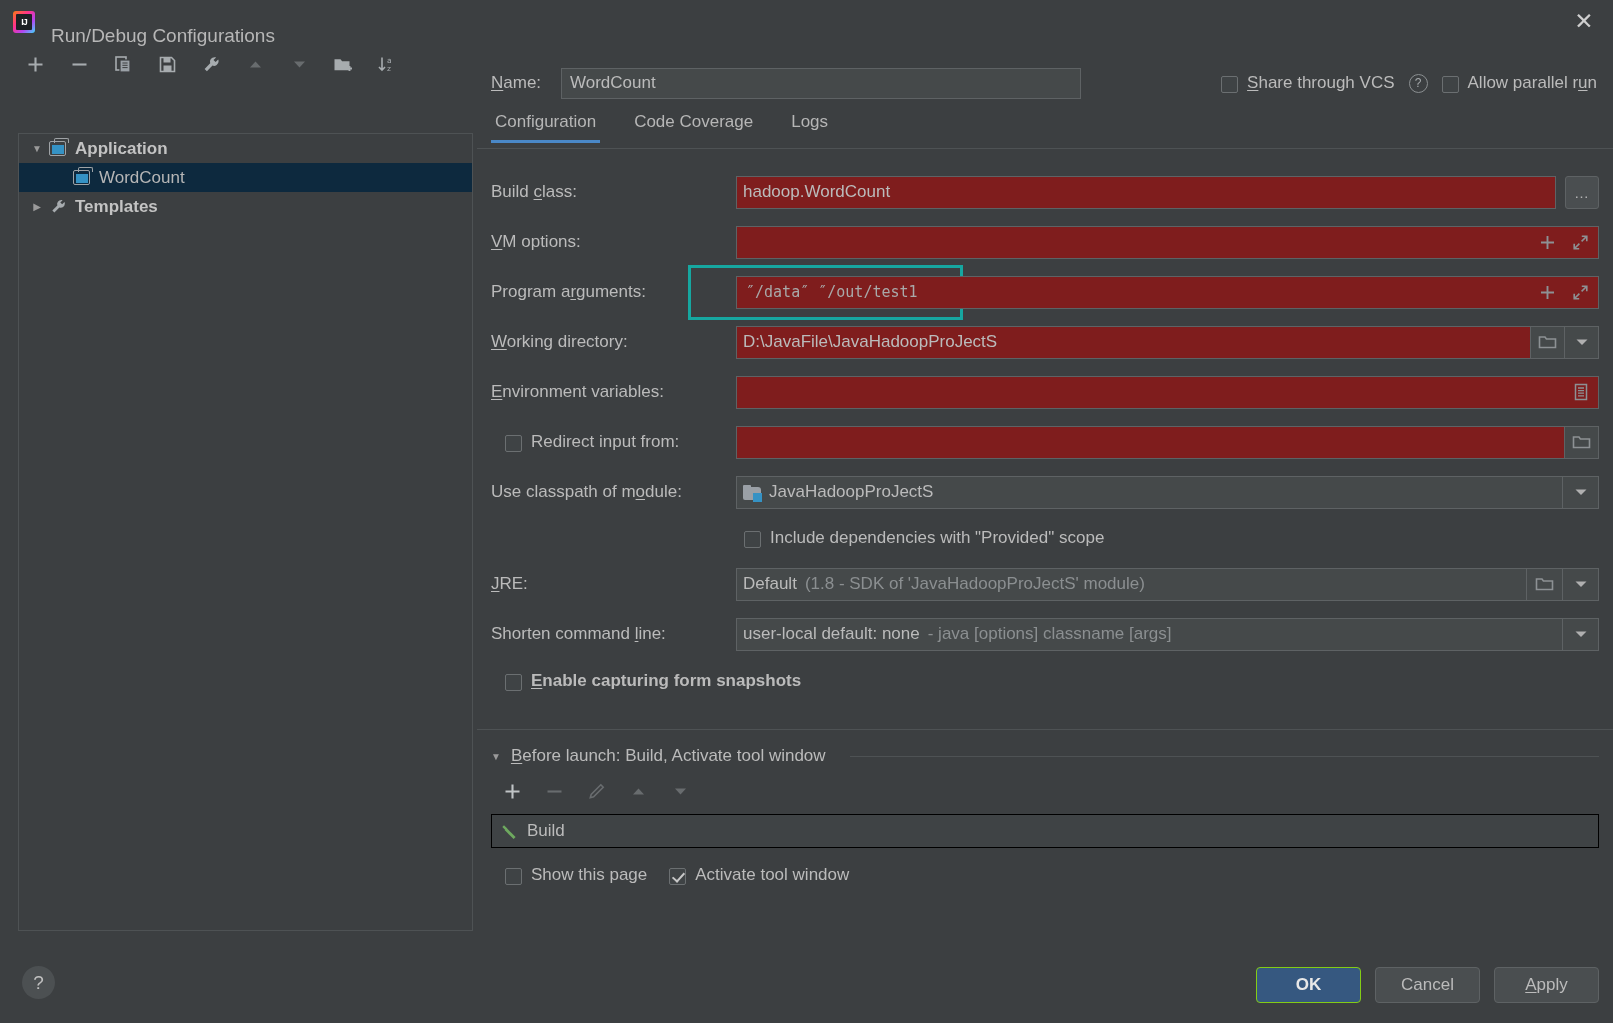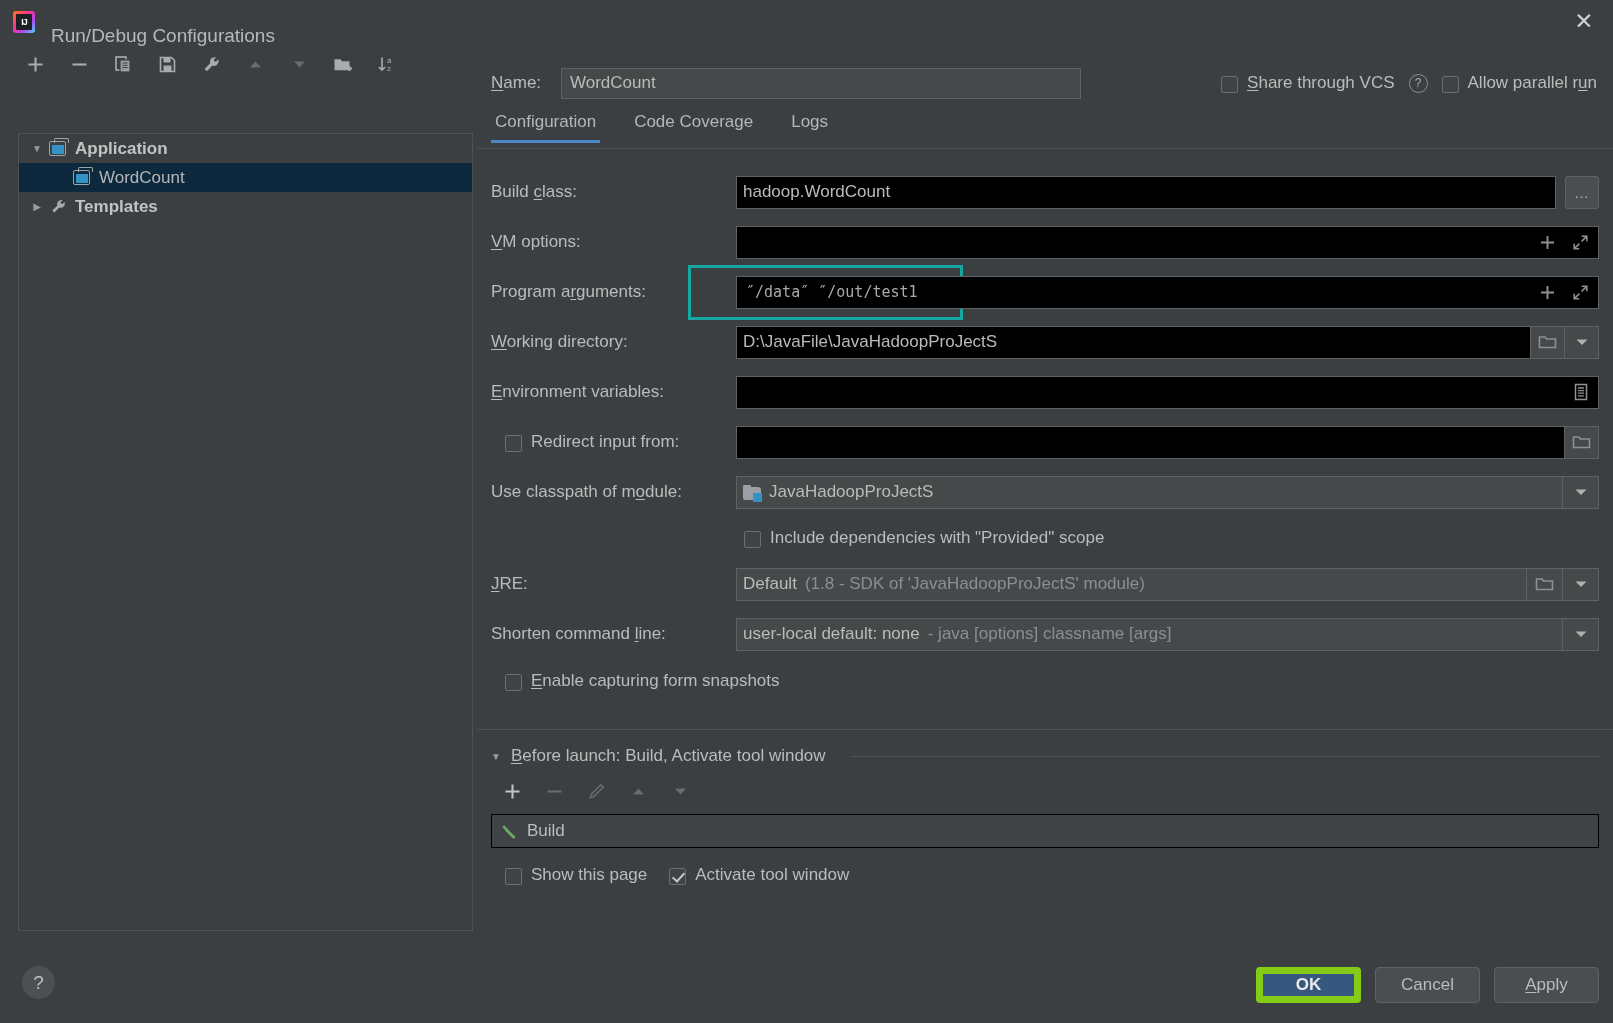--- a/index.html
+++ b/index.html
@@ -186,21 +186,21 @@
   #form { padding: 18px 14px 0 14px; }
   .frow {
     display: flex; align-items: center;
     min-height: 50px;
   }
   .flabel { width: 245px; flex: none; font-size: 17px; }
   .fctl { flex: 1; display: flex; align-items: center; }
 
   .txtfield {
     flex: 1; height: 33px;
-    background: #000000;
+    background: #7f1d1d;
     border: 1px solid #5e6264;
     display: flex; align-items: center;
     padding: 0 6px;
     font-size: 17px; color: #bbbbbb;
     white-space: nowrap; overflow: hidden;
   }
   .txtfield.mono {
     font-family: "DejaVu Sans Mono", monospace;
     font-size: 15px; color: #a9a9a9;
     padding-left: 9px;
@@ -295,21 +295,21 @@
   #btnbar {
     position: absolute; right: 14px; bottom: 20px;
     display: flex; gap: 14px;
   }
   .btn {
     height: 36px; min-width: 105px;
     border-radius: 4px; font-size: 17px;
     display: flex; align-items: center; justify-content: center;
     cursor: pointer;
   }
-  .btn.primary { background: #365880; color: #e8e8e8; border: 7px solid #84cc16; font-weight: bold; }
+  .btn.primary { background: #365880; color: #e8e8e8; border: 1px solid #84cc16; font-weight: bold; }
   .btn.normal { background: #4a4e50; color: #bbbbbb; border: 1px solid #5e6264; }
 
   svg { display: block; }
 </style>
 </head>
 <body>
 
 <div id="titlebar">
   <div id="app-logo"></div>
   <div id="title-text">Run/Debug Configurations</div>
@@ -590,21 +590,21 @@
             <span class="dim">- java [options] classname [args]</span>
           </div>
           <div class="combo-arrow">
             <svg width="14" height="10" viewBox="0 0 14 10">
                 <path d="M1.5 2.5L7 8 12.5 2.5z" fill="#b0b0b0"></path>
               </svg>
           </div>
         </div>
       </div>
 
-      <div class="frow" style="min-height:44px;">
+      <div class="frow" style="min-height:44px;font-weight:bold;">
         <span class="cb-wrap" style="padding-left:14px;">
           <span class="cb"></span>
           <span><span class="u">E</span><span>nable capturing form snapshots</span></span>
         </span>
       </div>
     </div>
 
     <div id="sep-line"></div>
 
     <div id="bl-header">

